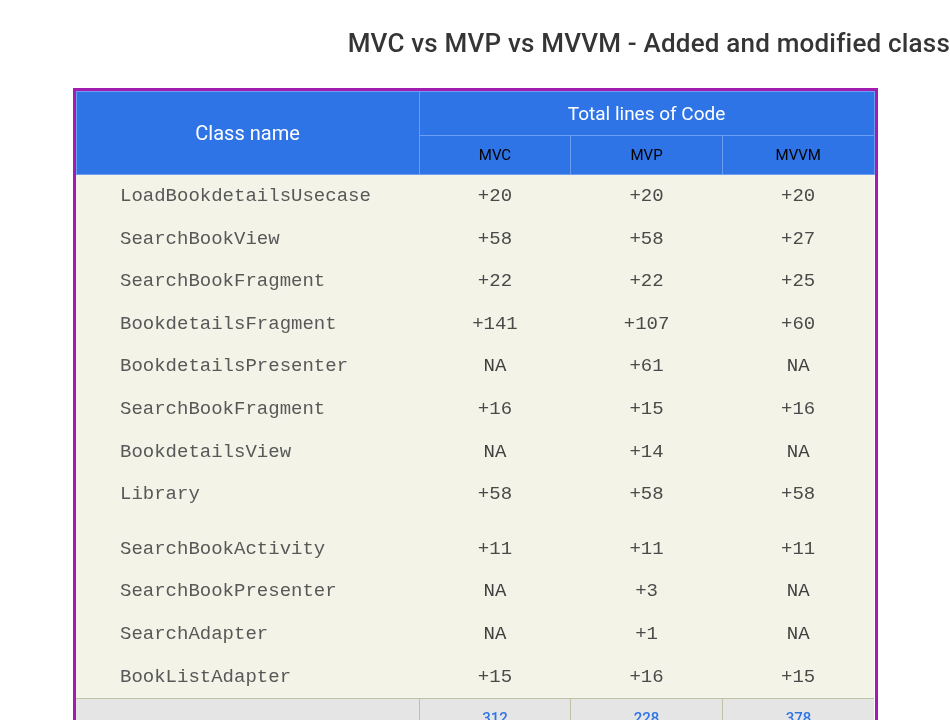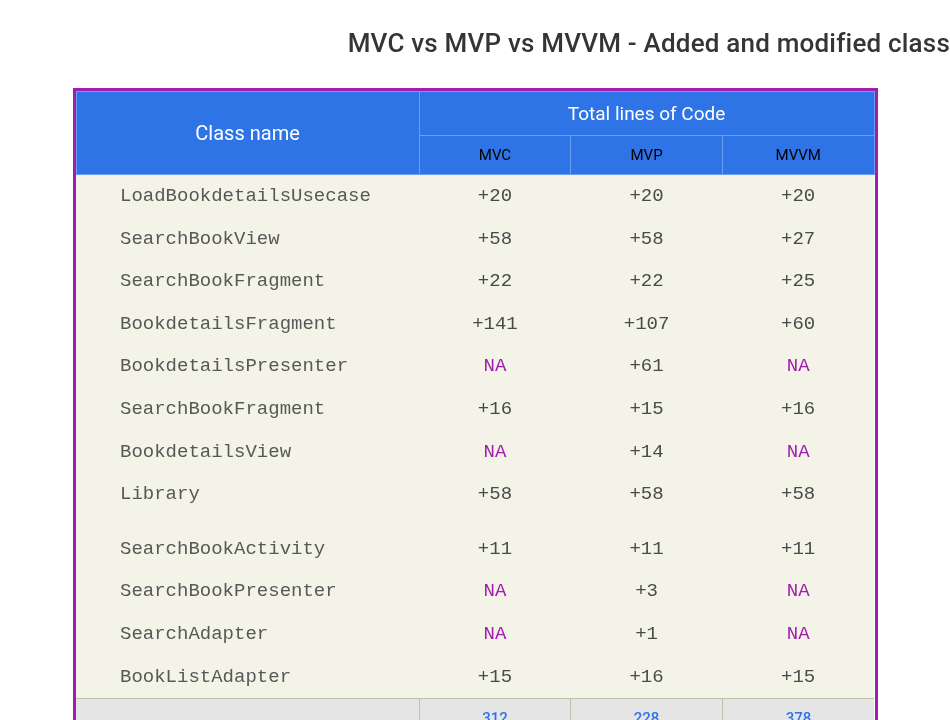--- a/index.html
+++ b/index.html
@@ -68,21 +68,21 @@
   }
   tbody td.classname {
     text-align: left;
     padding-left: 44px;
     color: #585858;
   }
   .gap-row td {
     padding: 6px 10px;
   }
   .na {
-    color: #a21caf;
+    color: #404040;
   }
   tfoot td {
     background: #e5e5e5;
     text-align: center;
     font-size: 15px;
     color: #2f74e6;
     font-weight: 500;
     padding: 10px 10px;
     border-top: 1px solid #bfc2a8;
     border-left: 1px solid #bfc2a8;

